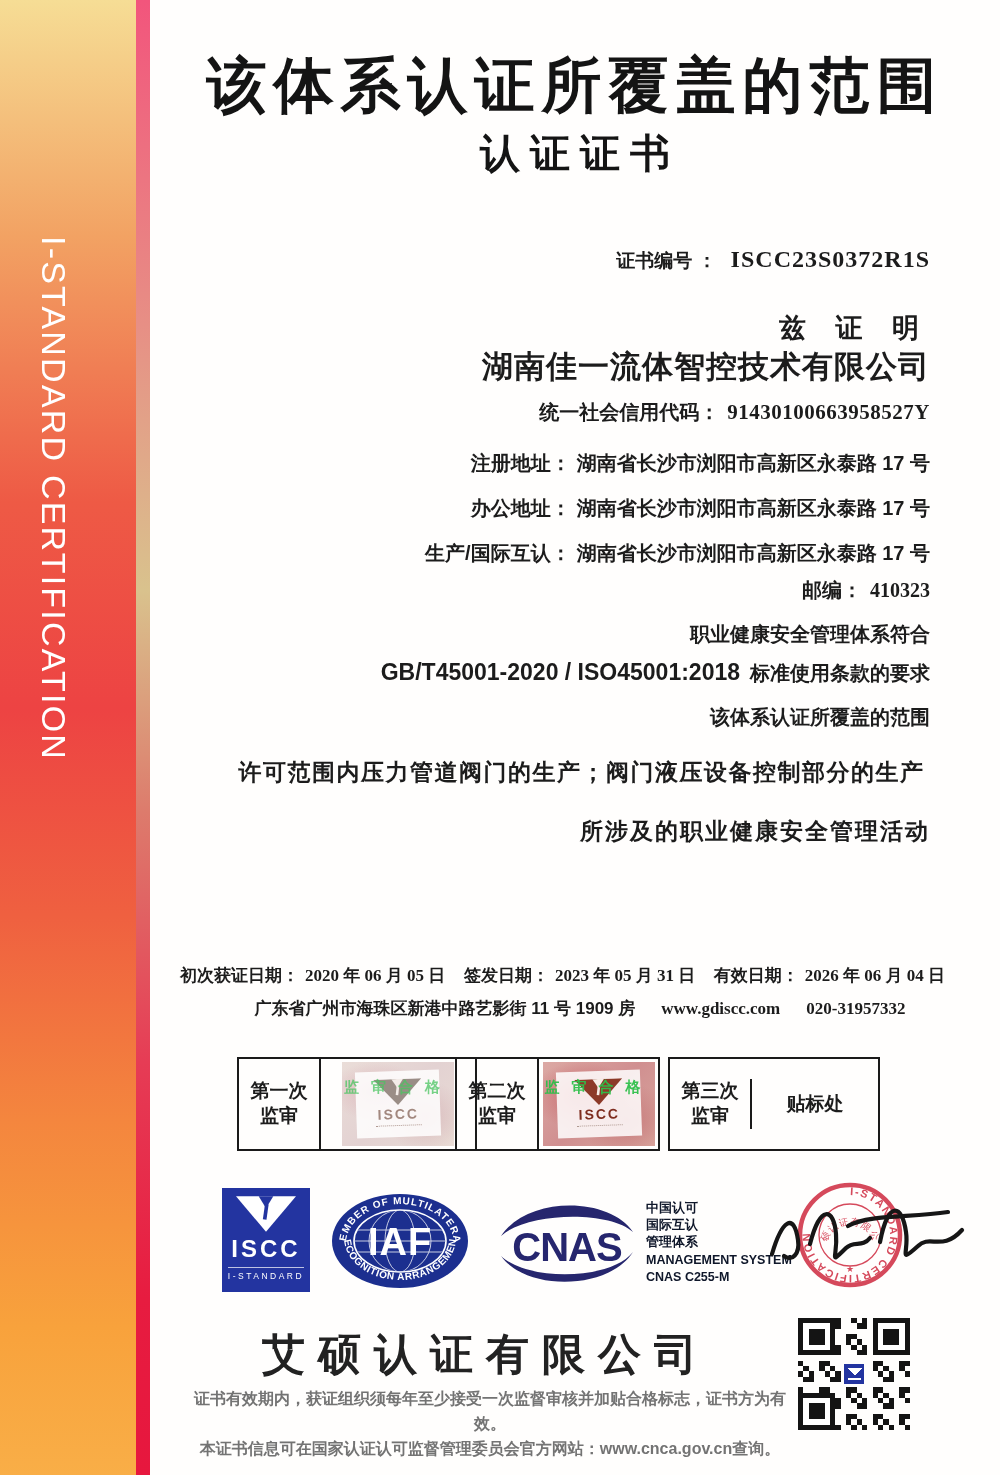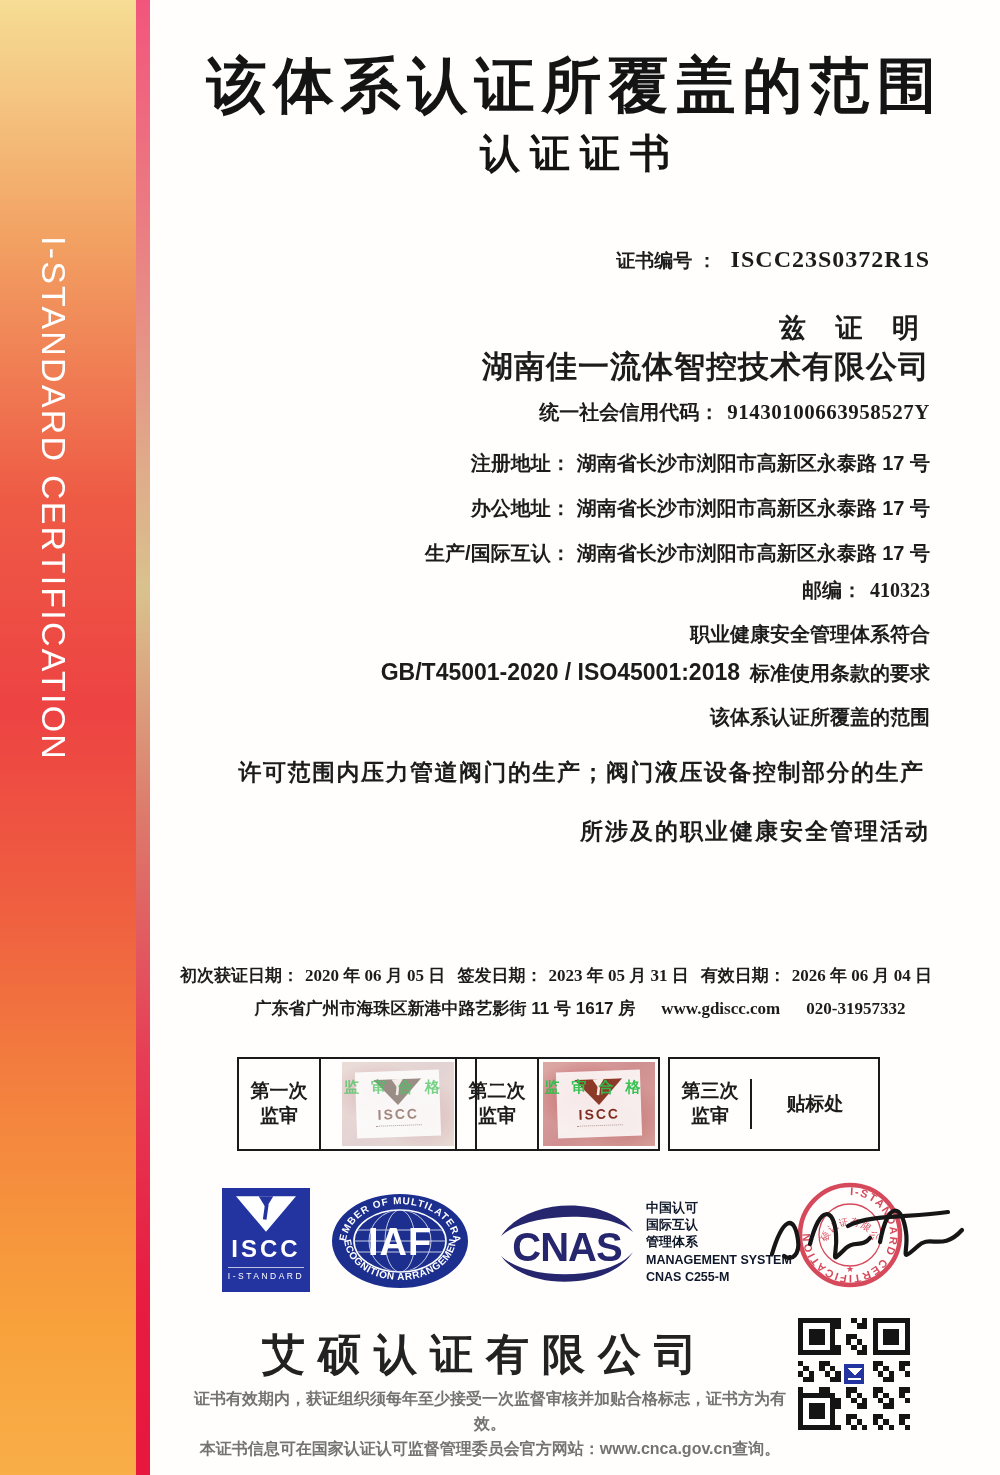--- a/index.html
+++ b/index.html
@@ -34,21 +34,21 @@
   .a0{top:450px;} .a1{top:495px;} .a2{top:540px;}
   .postcode{top:577px;font-size:20px;font-weight:bold;}
   .postcode .val{font-family:"Liberation Serif",serif;margin-left:8px;}
   .conform{top:621px;font-size:20px;font-weight:bold;}
   .standard{top:659px;font-size:20px;font-weight:bold;}
   .standard .codes{font-size:23px;margin-right:10px;letter-spacing:0;}
   .scopehead{top:704px;font-size:20px;font-weight:bold;}
   .scope1{left:185px;right:22px;top:757px;text-align:center;font-size:23px;font-weight:bold;letter-spacing:1.5px;}
   .scope2{top:816px;font-size:23px;font-weight:bold;letter-spacing:2px;}
   
-  .dates{position:absolute;left:180px;right:68px;top:964px;display:flex;justify-content:space-between;
+  .dates{position:absolute;left:180px;right:55px;top:964px;display:flex;justify-content:space-between;
     font-size:17px;font-weight:bold;white-space:nowrap;}
   .dates .val{font-family:"Liberation Serif",serif;margin-left:6px;}
   .issuerline{position:absolute;left:180px;right:20px;top:997px;text-align:center;
     font-size:17px;font-weight:bold;white-space:nowrap;}
   .issuerline .sep{display:inline-block;width:26px;}
   .issuerline .en{font-family:"Liberation Serif",serif;}
   
   .abox{position:absolute;top:1057px;height:94px;border:2px solid #1a1a1a;display:flex;box-sizing:border-box;}
   .b1{left:237px;width:240px;} .b2{left:455px;width:205px;} .b3{left:668px;width:212px;align-items:center;}
   .abox .cell-label{width:80px;border-right:2px solid #1a1a1a;display:flex;flex-direction:column;
@@ -140,21 +140,21 @@
       <span class="lbl">初次获证日期：</span><span class="val">2020 年 06 月 05 日</span>
     </div>
     <div>
       <span class="lbl">签发日期：</span><span class="val">2023 年 05 月 31 日</span>
     </div>
     <div>
       <span class="lbl">有效日期：</span><span class="val">2026 年 06 月 04 日</span>
     </div>
   </div>
   <div class="issuerline">
-    <span>广东省广州市海珠区新港中路艺影街 11 号 1617 房</span><span class="sep"></span><span class="en">www.gdiscc.com</span><span class="sep"></span><span class="en">020-31957332</span>
+    <span>广东省广州市海珠区新港中路艺影街 11 号 1909 房</span><span class="sep"></span><span class="en">www.gdiscc.com</span><span class="sep"></span><span class="en">020-31957332</span>
   </div>
 
   <div class="abox b1">
     <div class="cell-label">
       <span>第一次</span>
       <span>监审</span>
     </div>
     <div class="cell-right">
       <div class="sticker s1">
         <div class="card">

